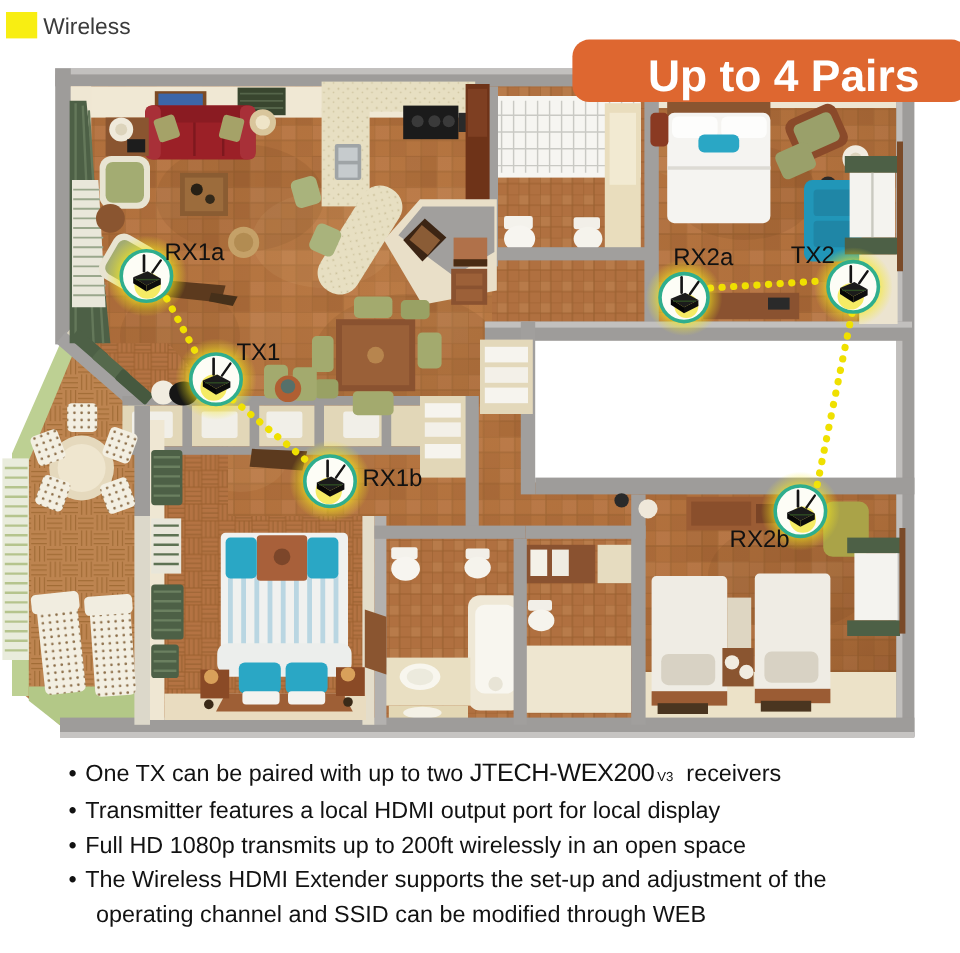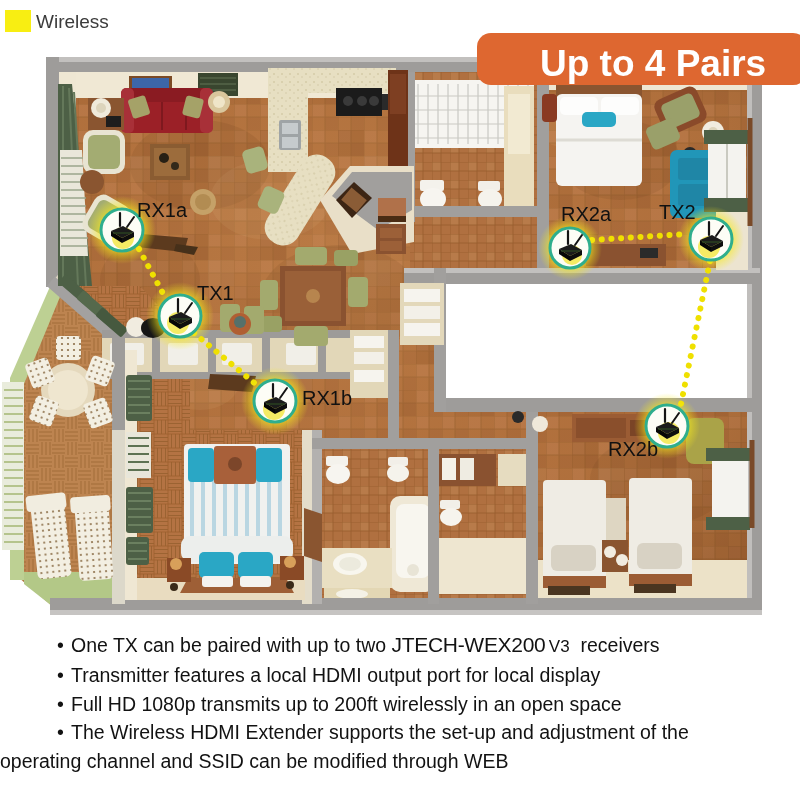--- a/index.html
+++ b/index.html
@@ -574,18 +574,18 @@
 <rect x="5" y="10" width="26" height="22" fill="#f8ee12"></rect>
 
 <text x="36" y="28" font-size="19" fill="#3b3b3b" font-family="Liberation Sans, sans-serif">Wireless</text>
 
 <rect x="477" y="33" width="330" height="52" rx="14" fill="#de6730"></rect>
 
 <text x="540" y="76" font-size="37" font-weight="bold" fill="#ffffff" font-family="Liberation Sans, sans-serif">Up to 4 Pairs</text>
 </svg>
 
 <div class="abs" style="left:0;top:631px;width:800px;font-size:19.5px;color:#121212;line-height:28.4px;">
-  <div style="padding-left:71px;"><span style="position:absolute;left:57px;">•</span>One TX can be paired with up to two <span style="font-size:21px;letter-spacing:-0.3px;">JTECH-WEX200</span><span style="font-size:17px;text-align:right;"> V3</span>&nbsp; receivers</div>
+  <div style="padding-left:71px;"><span style="position:absolute;left:57px;">•</span>One TX can be paired with up to two <span style="font-size:21px;letter-spacing:-0.3px;">JTECH-WEX200</span><span style="font-size:11px;text-align:right;"> V3</span>&nbsp; receivers</div>
   <div style="padding-left:71px;"><span style="position:absolute;left:57px;">•</span>Transmitter features a local HDMI output port for local display</div>
   <div style="padding-left:71px;"><span style="position:absolute;left:57px;">•</span>Full HD 1080p transmits up to 200ft wirelessly in an open space</div>
   <div style="padding-left:71px;"><span style="position:absolute;left:57px;">•</span>The Wireless HDMI Extender supports the set-up and adjustment of the</div>
-  <div style="">operating channel and SSID can be modified through WEB</div>
+  <div style="padding-left:80px;">operating channel and SSID can be modified through WEB</div>
 </div>
 
 </body></html>

